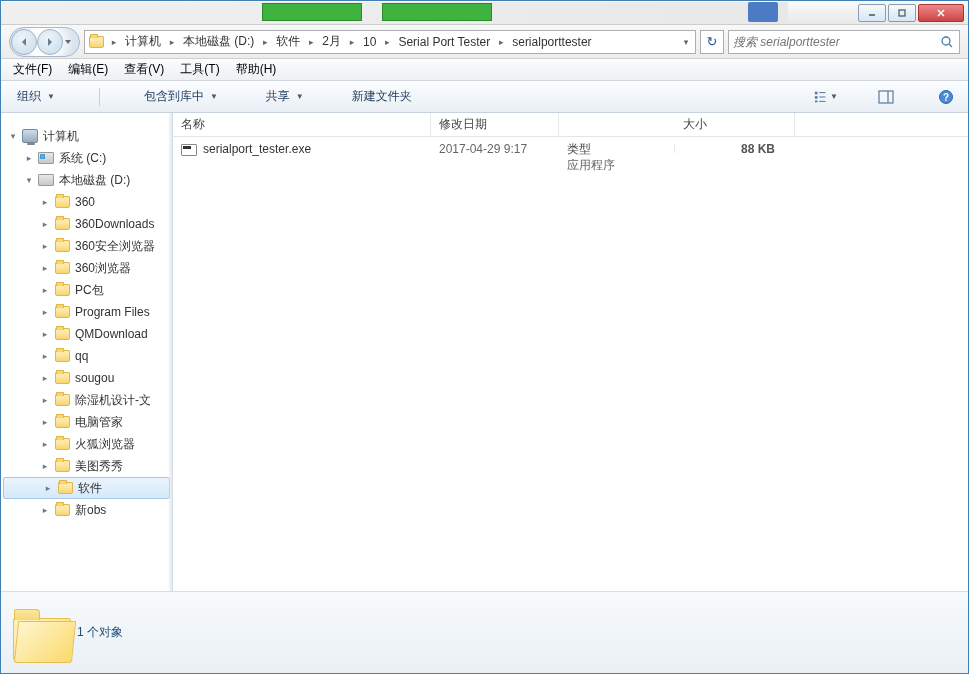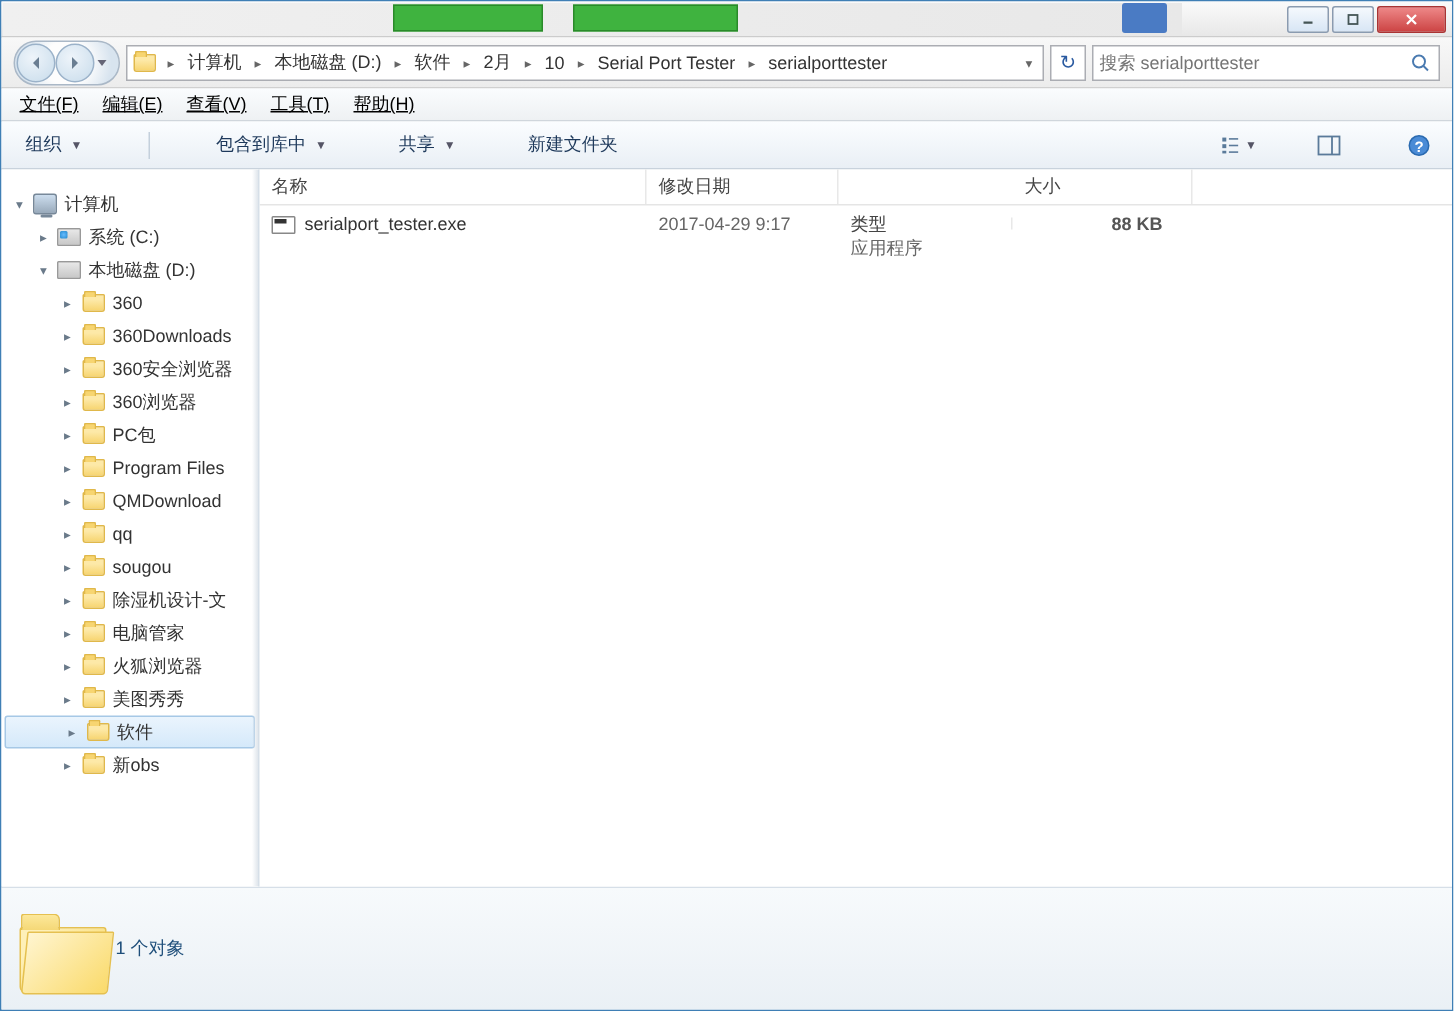--- a/index.html
+++ b/index.html
@@ -18,24 +18,24 @@
 .nav-btn { width: 26px; height: 26px; border-radius: 50%; background: radial-gradient(circle at 40% 35%, #eef4fa, #c8dceb); border: 1px solid #9bb2c9; display: flex; align-items: center; justify-content: center; cursor: pointer; }
 .nav-btn svg{ fill:#6a7e92;}
 .nav-drop { width:10px; display:flex; align-items:center; justify-content:center; cursor:pointer;}
 .breadcrumb { flex: 1; height: 24px; background: #fff; border: 1px solid #abadb3; display: flex; align-items: center; font-size: 12px; color: #333; overflow: hidden; }
 .bc-icon { width: 18px; height: 18px; margin: 0 2px; display: flex; align-items: center; justify-content: center; }
 .bc-seg { padding: 0 4px; height: 22px; display: flex; align-items: center; cursor: pointer; white-space: nowrap; }
 .bc-arrow { width: 14px; height: 22px; display: flex; align-items: center; justify-content: center; cursor: pointer; color:#666; font-size:9px;}
 .bc-tail { margin-left:auto; display:flex; align-items:center; padding-right:2px; gap:2px;}
 .refresh-btn { width: 24px; height: 24px; background: #fff; border: 1px solid #abadb3; display: flex; align-items: center; justify-content: center; cursor: pointer; color:#2a5aa0; font-size:13px;}
 .searchbox { width: 232px; height: 24px; background: #fff; border: 1px solid #abadb3; display: flex; align-items: center; padding: 0 4px; }
-.searchbox input { flex: 1; border: none; outline: none; font-size: 12px; color: #0f172a; background: transparent; }
+.searchbox input { flex: 1; border: none; outline: none; font-size: 12px; color: #0f172a; font-style: italic; background: transparent; }
 .search-icon { width: 16px; height: 16px; display: flex; align-items: center; justify-content: center; cursor: pointer; color:#4a7ab0;}
 .menubar { height: 22px; background: linear-gradient(to bottom, #fafcfe, #eef1f3); border-bottom: 1px solid #d0d6dc; display: flex; align-items: center; padding-left: 4px; font-size: 12px; }
-.menu-item { padding: 2px 8px; cursor: pointer; text-decoration: underline; }
+.menu-item { padding: 2px 8px; cursor: pointer; }
 .toolbar { height: 32px; background: linear-gradient(to bottom, #fbfdff, #e9eff5); border-bottom: 1px solid #c8d2dc; display: flex; align-items: center; padding: 0 8px; font-size: 12px; color: #1e395b; gap: 32px; }
 .tool-item { padding: 4px 8px; cursor: pointer; display: flex; align-items: center; gap: 4px; border-radius: 2px; }
 .tool-drop { font-size: 8px; color: #556; margin-left:2px;}
 .tool-spacer { flex: 1; }
 .tool-icon-btn { width: 24px; height: 24px; display: flex; align-items: center; justify-content: center; cursor: pointer; margin: 0 2px; border-radius: 2px; }
 .content { display: flex; height: calc(100% - 24px - 34px - 22px - 32px - 82px); }
 .sidebar { width: 172px; border-right: 1px solid #d6dfe8; background: #fff; padding-top: 12px; overflow: hidden; position:relative;}
 .sidebar-resize { position:absolute; right:0; top:0; bottom:0; width:4px; cursor:ew-resize; background:linear-gradient(to right, transparent, #e0e6ec);}
 .tree-item { display: flex; align-items: center; height: 22px; font-size: 12px; color: #333; cursor: pointer; white-space: nowrap; padding-right:2px;}
 .tree-item.selected { background: linear-gradient(to bottom, #eaf4fd, #d5e9fa); border: 1px solid #a6c8e6; border-radius: 2px; margin:0 2px; height:22px;}

